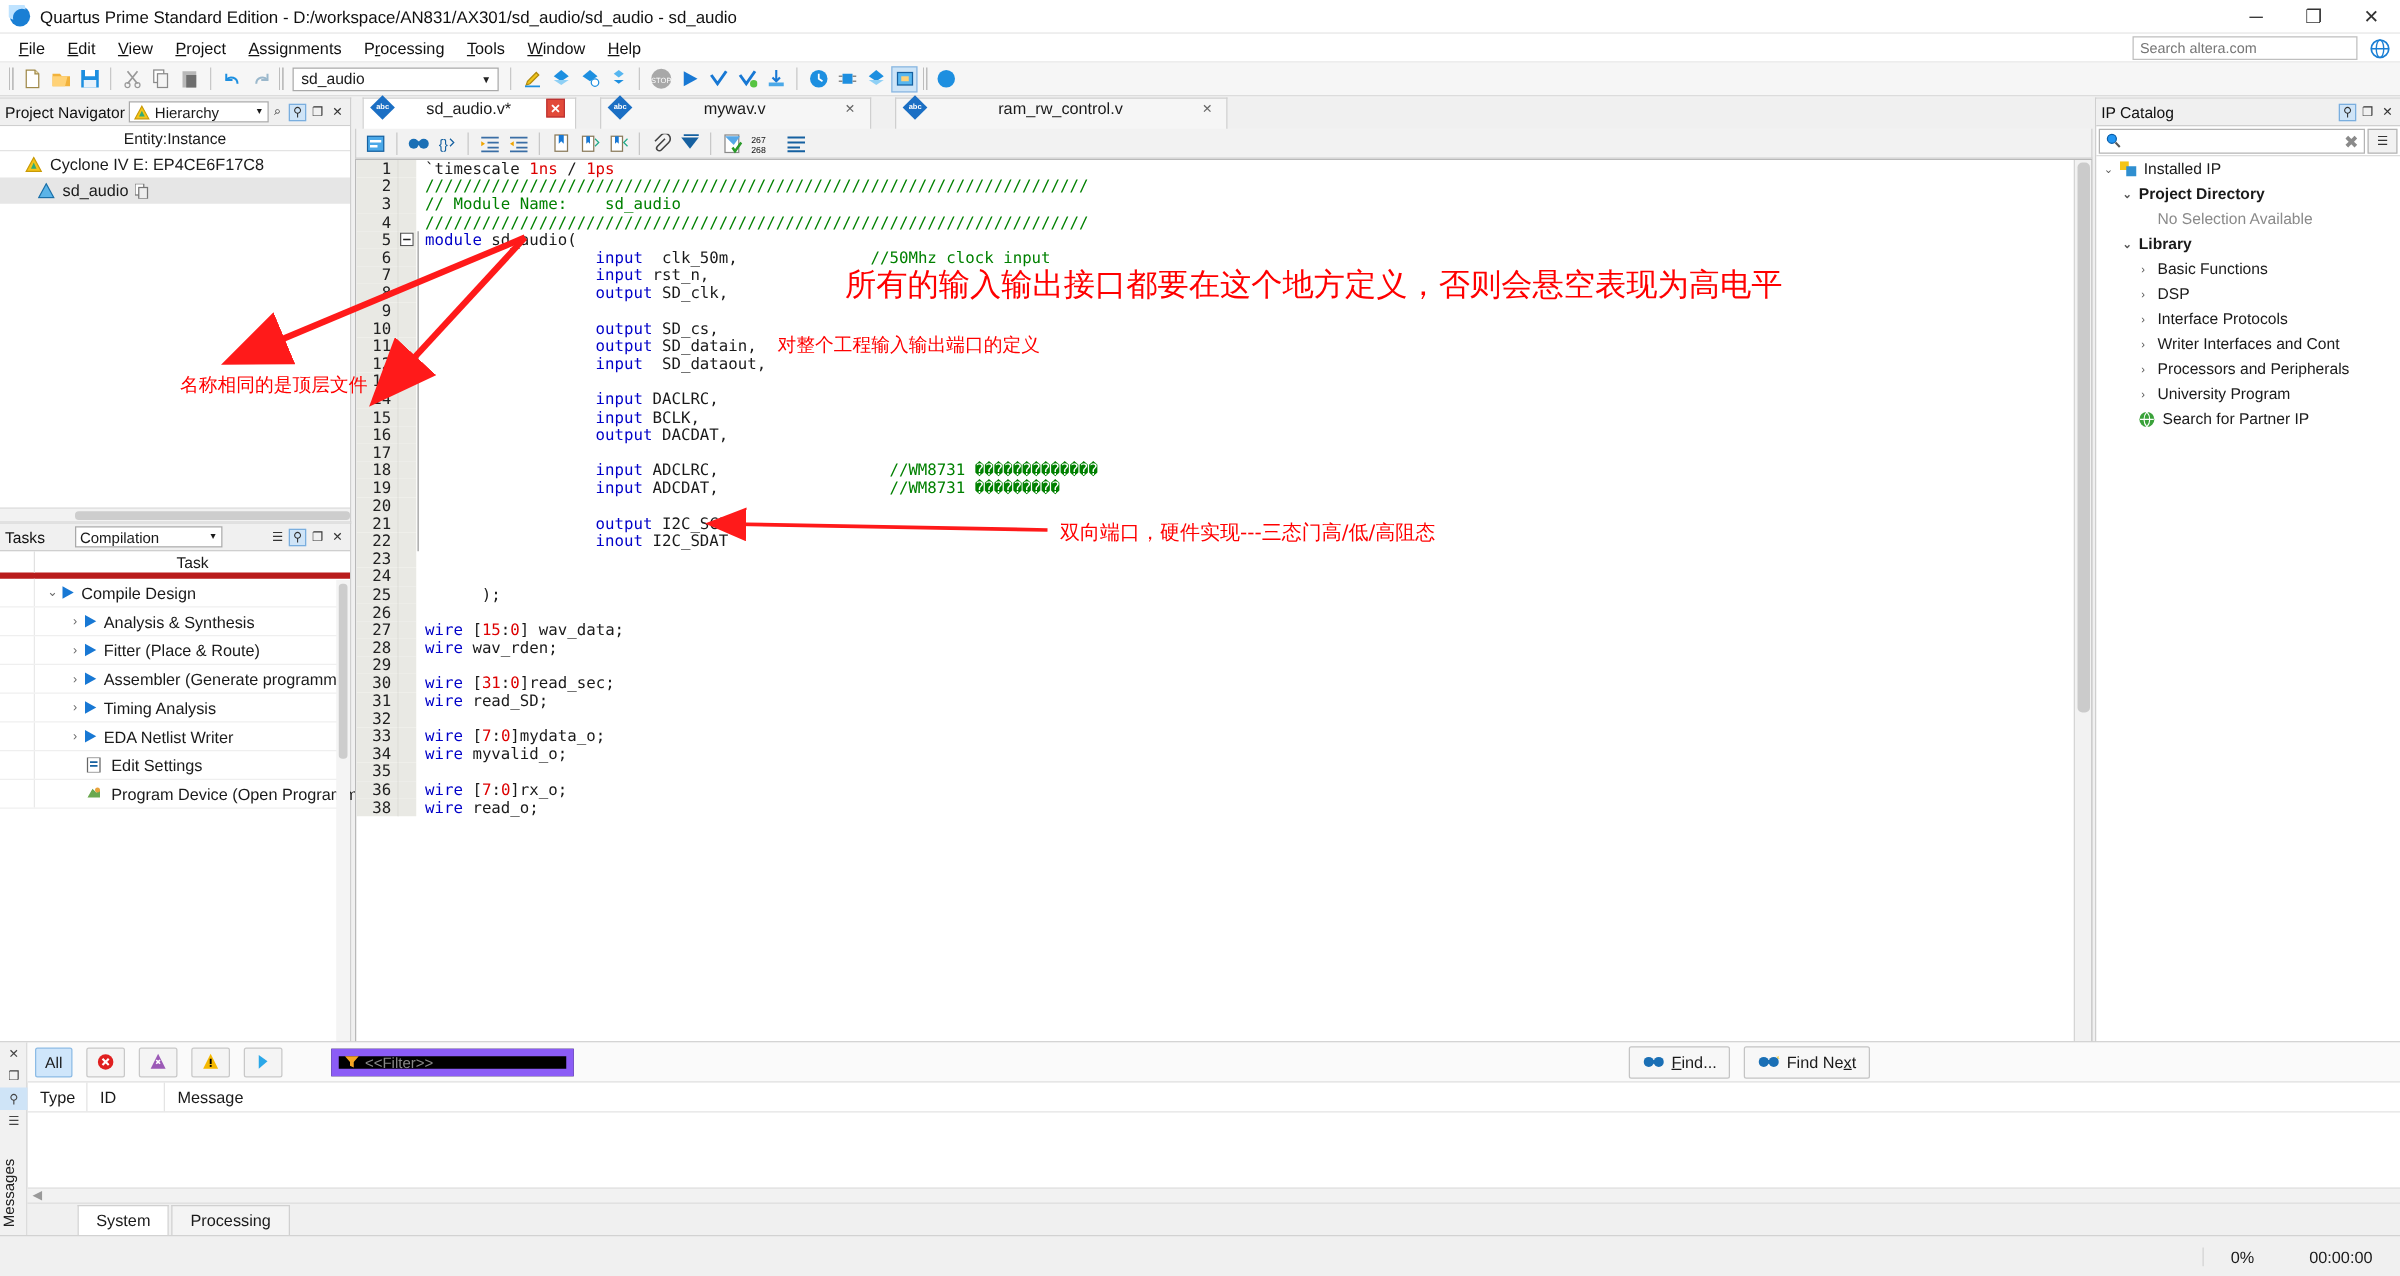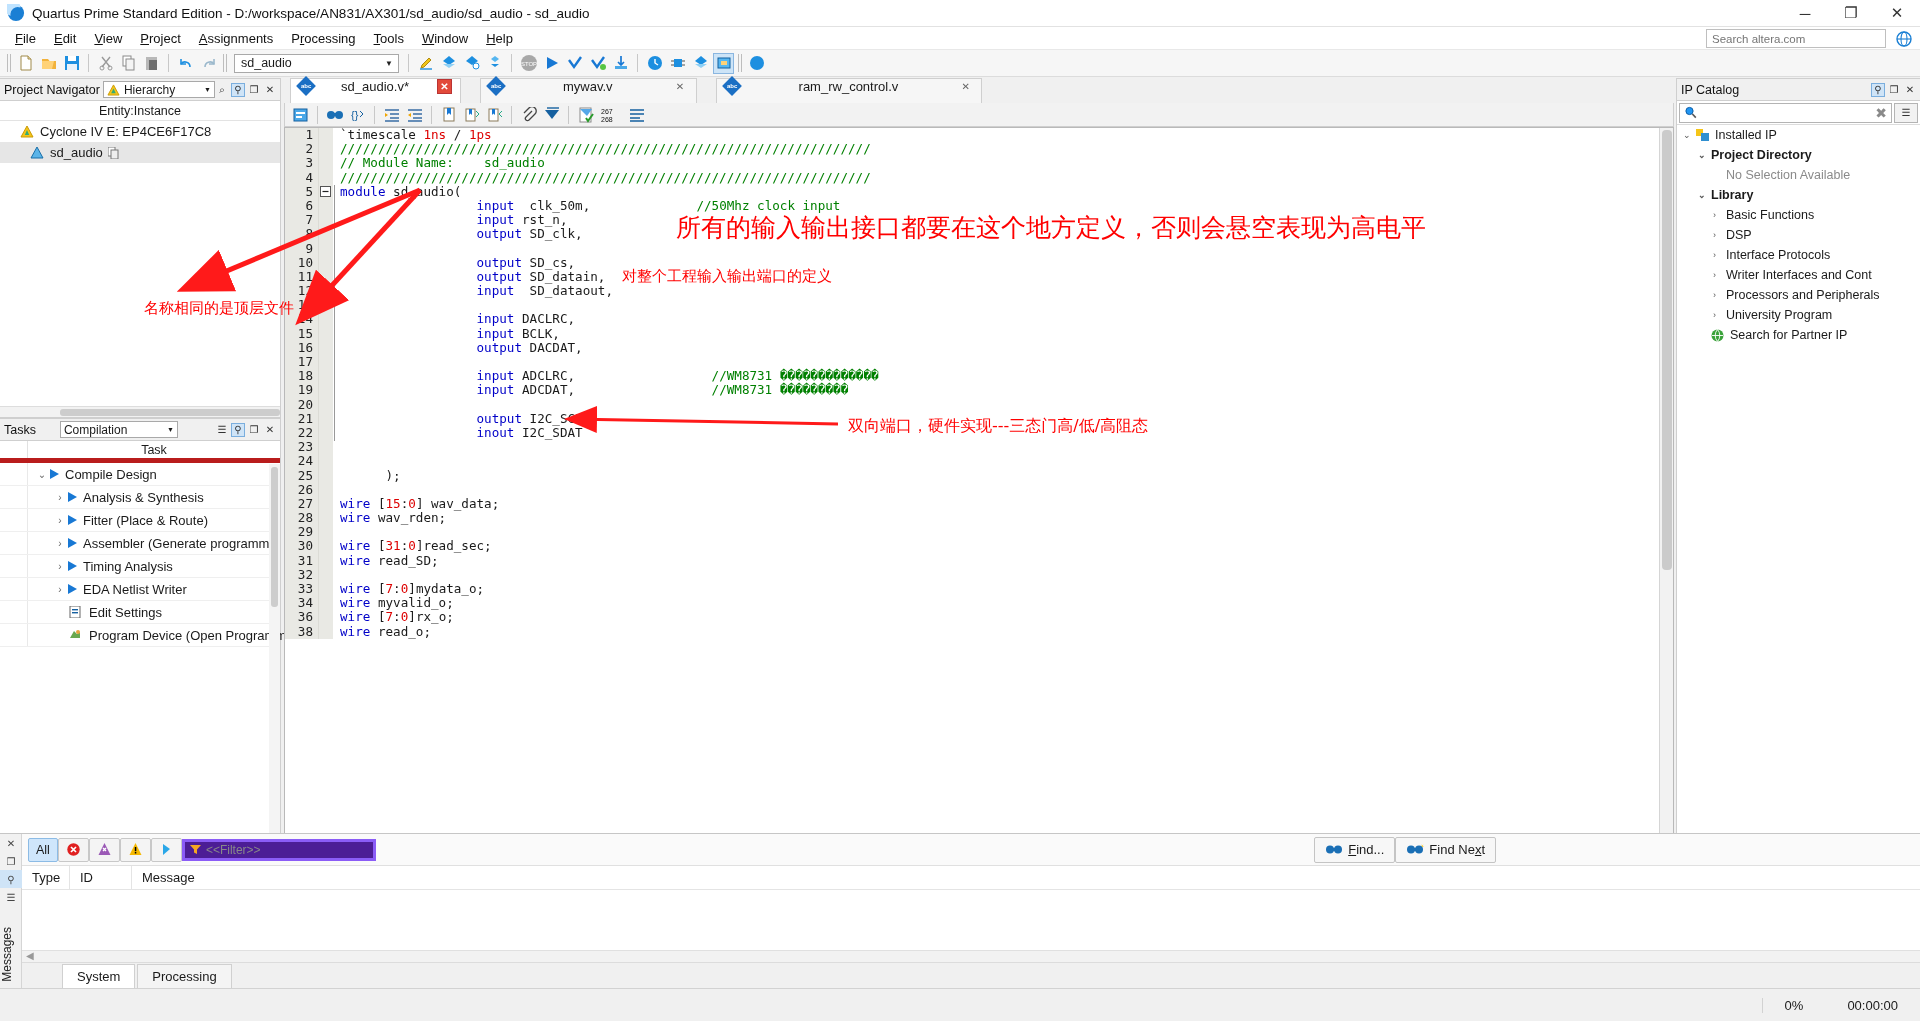--- a/index.html
+++ b/index.html
@@ -142,27 +142,27 @@
            font-size:12.5px; gap:6px; }
   
   #messages { position:absolute; left:0; right:0; bottom:33px; height:155px; background:#fff;
               border-top:1px solid #c6c6c6; display:flex; }
   #msg-side { width:22px; background:#f1f1f1; border-right:1px solid #d5d5d5; position:relative; }
   #msg-side .sb { width:22px; height:18px; display:flex; align-items:center; justify-content:center;
                   font-size:10px; color:#444; }
   #msg-side .vert { position:absolute; bottom:6px; left:0; width:22px; text-align:center;
                     writing-mode:vertical-rl; transform:rotate(180deg); font-size:12px; color:#222; }
   #msg-body { flex:1; position:relative; }
-  #msg-toolbar { height:32px; display:flex; align-items:center; padding:0 6px; gap:0;
+  #msg-toolbar { height:32px; display:flex; align-items:center; padding:0 6px; gap:11px;
                  background:#fafafa; border-bottom:1px solid #e0e0e0; }
   .mbtn { height:24px; min-width:26px; padding:0 7px; border:1px solid #c8c8c8; background:#f4f4f4;
           display:flex; align-items:center; justify-content:center; font-size:12.5px; border-radius:2px; }
   .mbtn.on { background:#cfe6fb; border-color:#8cbbe5; }
-  #filter-field { width:194px; height:22px; border:3px solid #8b5cf6; background:#4c1d95; display:flex;
-                  align-items:center; padding:0 4px; gap:4px; font-size:12px; color:#888; }
+  #filter-field { width:194px; height:22px; border:6px solid #8b5cf6; background:#000000; display:flex;
+                  align-items:center; padding:0 4px; gap:4px; font-size:12px; color:#888;margin-left:28px; }
   .findbtn { height:26px; padding:0 10px; border:1px solid #c4c4c4; background:#f7f7f7;
              display:flex; align-items:center; gap:5px; font-size:13px; border-radius:2px; }
   #msg-cols { height:24px; display:flex; align-items:center; border-bottom:1px solid #e4e4e4;
               font-size:13px; }
   #msg-cols div { padding:0 10px; border-right:1px solid #e4e4e4; height:100%; display:flex; align-items:center; }
   #msg-hscroll { position:absolute; left:0; right:0; bottom:26px; height:12px; background:#f2f2f2; border-top:1px solid #e0e0e0; }
   #msg-tabs { position:absolute; left:0; right:0; bottom:0; height:26px; display:flex; align-items:flex-end;
               background:#f0f0f0; border-top:1px solid #dcdcdc;padding-left:40px; }
   #msg-tabs .mt { padding:4px 14px; font-size:13px; border:1px solid #d0d0d0; border-bottom:none;
                   background:#f4f4f4; margin-right:2px; }
@@ -639,20 +639,21 @@
           <div class="cl"><span class="lnum">25</span><span class="fold"></span><span class="ctext"><span>      );</span></span></div>
           <div class="cl"><span class="lnum">26</span><span class="fold"></span><span class="ctext"><span></span></span></div>
           <div class="cl"><span class="lnum">27</span><span class="fold"></span><span class="ctext"><span class="kw">wire</span><span> [</span><span class="num">15</span><span>:</span><span class="num">0</span><span>] wav_data;</span></span></div>
           <div class="cl"><span class="lnum">28</span><span class="fold"></span><span class="ctext"><span class="kw">wire</span><span> wav_rden;</span></span></div>
           <div class="cl"><span class="lnum">29</span><span class="fold"></span><span class="ctext"><span></span></span></div>
           <div class="cl"><span class="lnum">30</span><span class="fold"></span><span class="ctext"><span class="kw">wire</span><span> [</span><span class="num">31</span><span>:</span><span class="num">0</span><span>]read_sec;</span></span></div>
           <div class="cl"><span class="lnum">31</span><span class="fold"></span><span class="ctext"><span class="kw">wire</span><span> read_SD;</span></span></div>
           <div class="cl"><span class="lnum">32</span><span class="fold"></span><span class="ctext"><span></span></span></div>
           <div class="cl"><span class="lnum">33</span><span class="fold"></span><span class="ctext"><span class="kw">wire</span><span> [</span><span class="num">7</span><span>:</span><span class="num">0</span><span>]mydata_o;</span></span></div>
           <div class="cl"><span class="lnum">34</span><span class="fold"></span><span class="ctext"><span class="kw">wire</span><span> myvalid_o;</span></span></div>
+          <div class="cl"><span class="lnum">35</span><span class="fold"></span><span class="ctext"><span></span></span></div>
           <div class="cl"><span class="lnum">36</span><span class="fold"></span><span class="ctext"><span class="kw">wire</span><span> [</span><span class="num">7</span><span>:</span><span class="num">0</span><span>]rx_o;</span></span></div>
           <div class="cl"><span class="lnum">38</span><span class="fold"></span><span class="ctext"><span class="kw">wire</span><span> read_o;</span></span></div>
         </div>
       <div id="code-vscroll">
           <div class="thumb"></div>
         </div>
       <div id="code-hscroll">
           <div class="thumb"></div>
         </div>
     </div>

